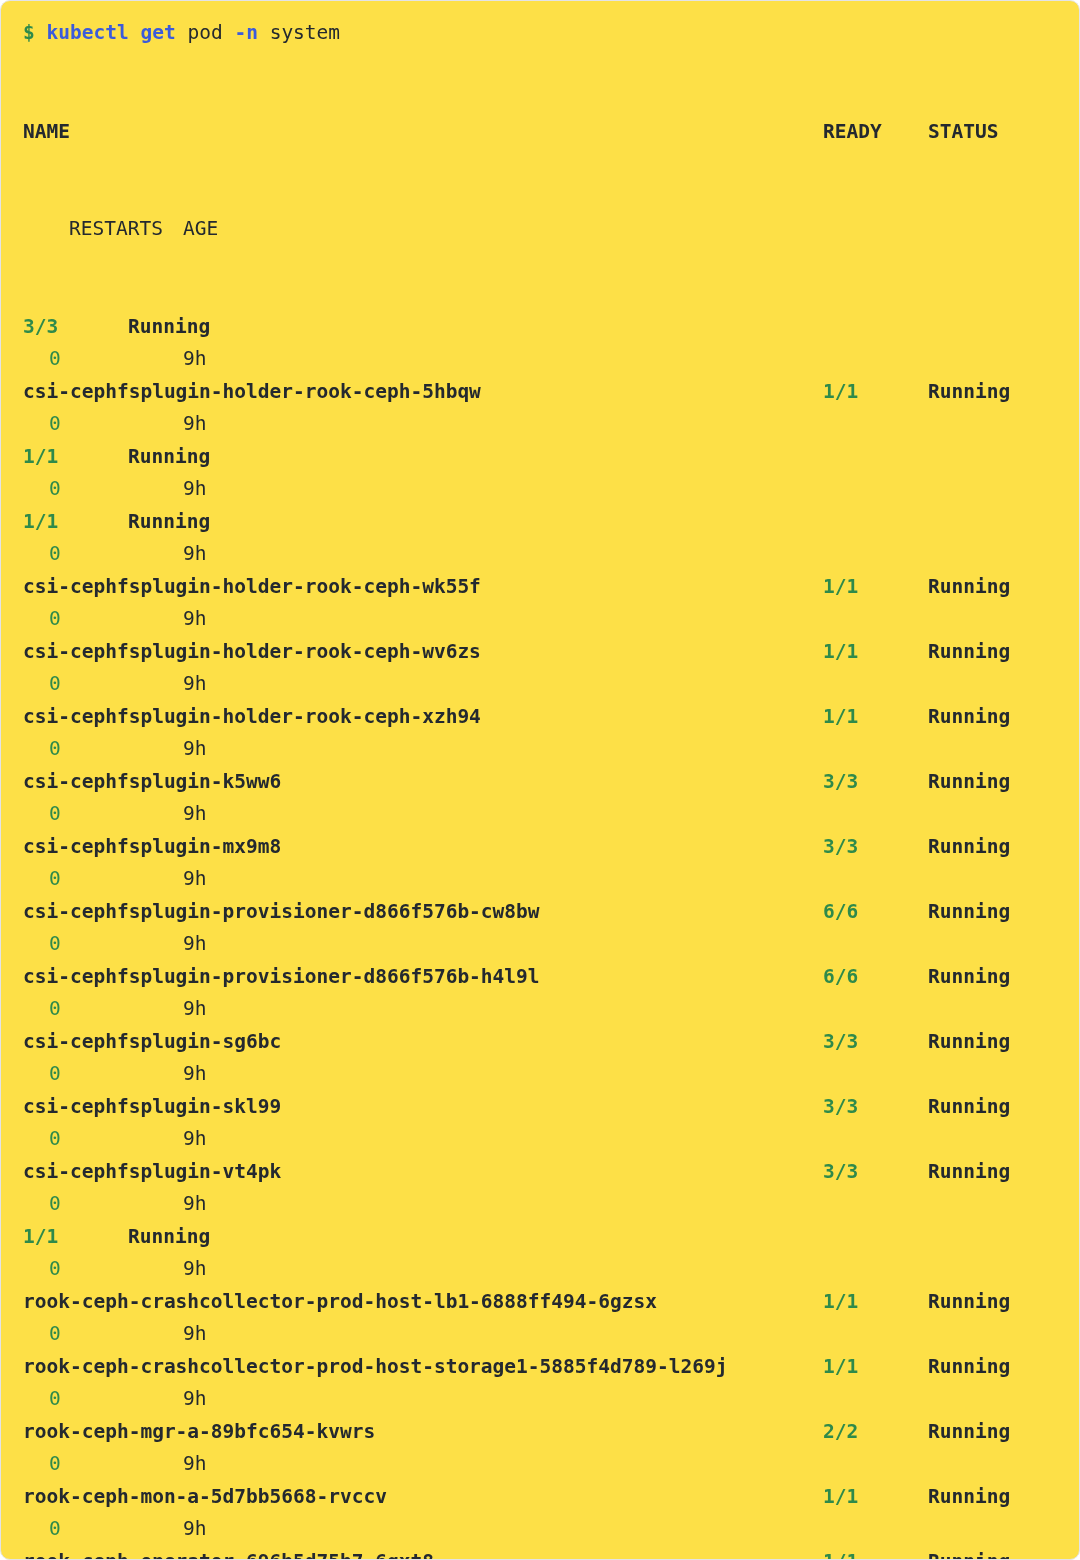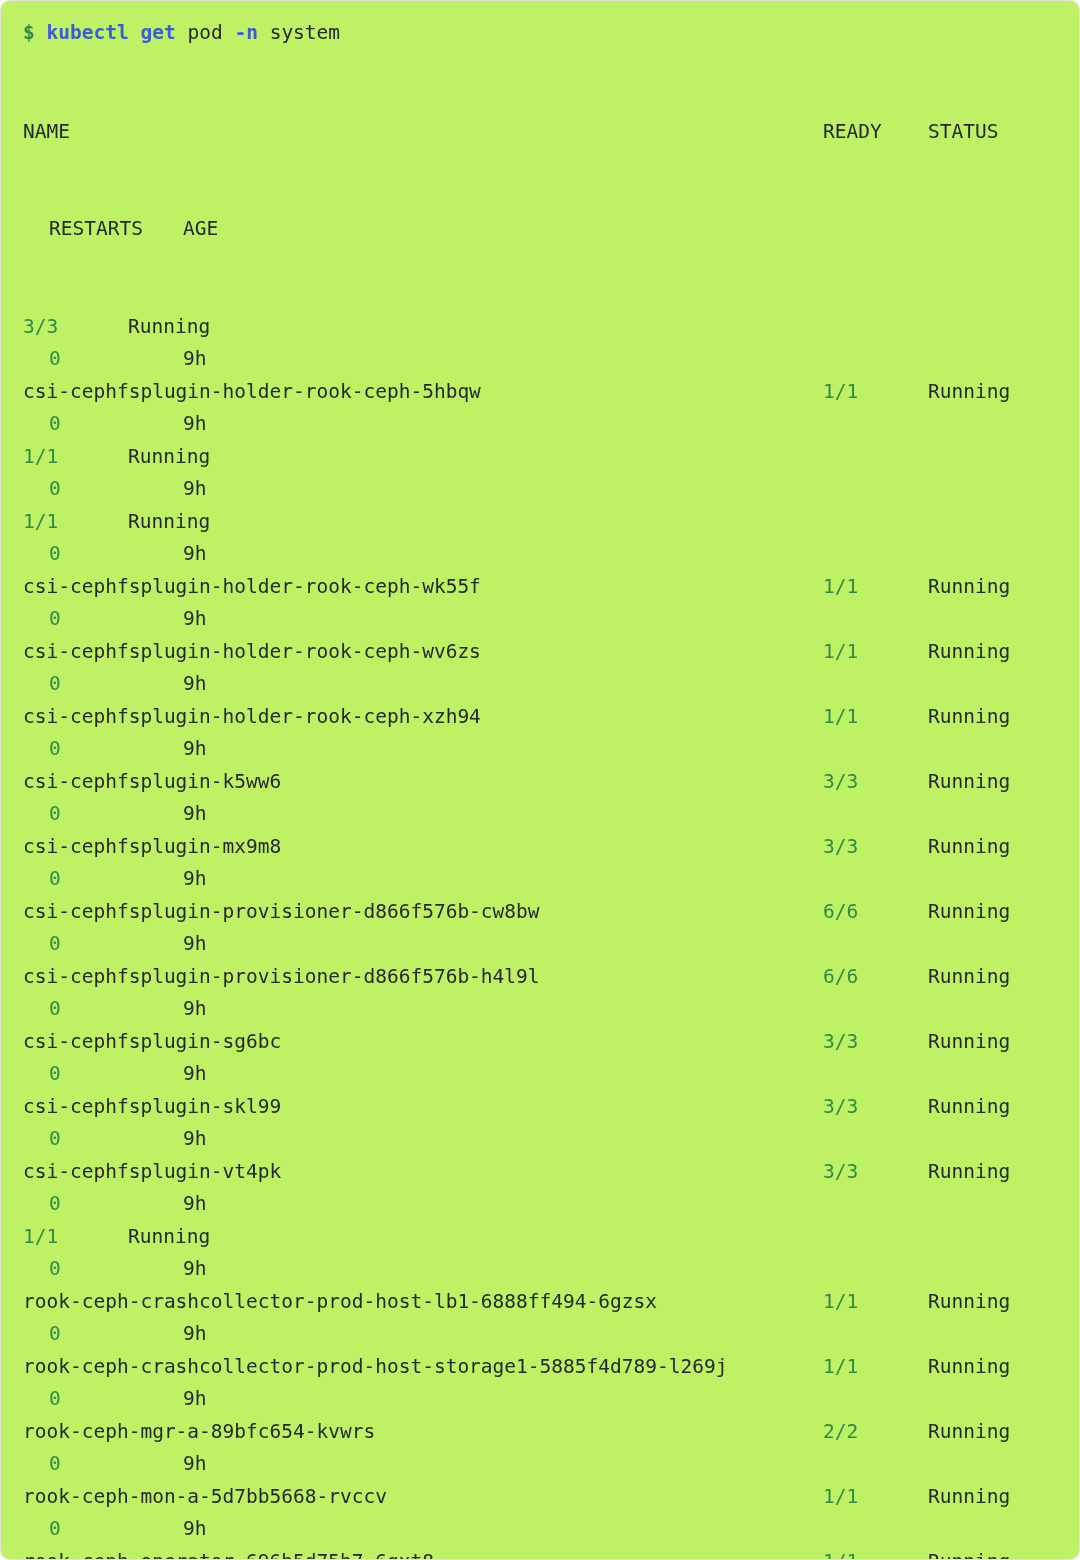--- a/index.html
+++ b/index.html
@@ -6,21 +6,21 @@
     margin: 0;
     padding: 0;
     background: #ffffff;
     width: 1080px;
     height: 1560px;
   }
   .terminal {
     box-sizing: border-box;
     width: 1080px;
     height: 1560px;
-    background: #bef264;
+    background: #fde047;
     border: 1px solid #e3e3e6;
     border-radius: 10px;
     padding: 16px 22px 10px 22px;
     font-family: "DejaVu Sans Mono", "Liberation Mono", monospace;
     font-size: 19.5px;
     line-height: 32.5px;
     color: #24292f;
     overflow: hidden;
   }
   .cmdline {
@@ -31,20 +31,21 @@
   .cmd-bin { color: #3b5bdb; font-weight: bold; }
   .cmd-verb { color: #3b5bdb; font-weight: bold; }
   .cmd-flag { color: #3b5bdb; font-weight: bold; }
   .cmd-arg { color: #24292f; }
 
   .rowblock { white-space: pre; }
   .line1 {
     display: flex;
     align-items: flex-start;
     white-space: pre;
+    font-weight: bold;
   }
   .col-name {
     flex: 0 0 auto;
     width: 800px;
     white-space: pre;
     overflow: hidden;
   }
   .col-ready {
     flex: 0 0 auto;
     width: 105px;
@@ -66,21 +67,21 @@
     box-sizing: border-box;
     color: #2f8a4a;
     white-space: pre;
   }
   .col-age {
     flex: 0 0 auto;
     white-space: pre;
   }
   
   .hdr .col-ready { color: #24292f; }
-  .hdr .col-restarts { color: #24292f; }
+  .hdr .col-restarts { color: #24292f; text-align: center; }
 </style>
 </head>
 <body>
 
 <div class="terminal">
 
   <div class="cmdline"><span class="prompt">$</span> <span class="cmd-bin">kubectl</span> <span class="cmd-verb">get</span> <span class="cmd-arg">pod</span> <span class="cmd-flag">-n</span> <span class="cmd-arg">system</span></div>
 
   <div class="rowblock hdr">
     <div class="line1">

